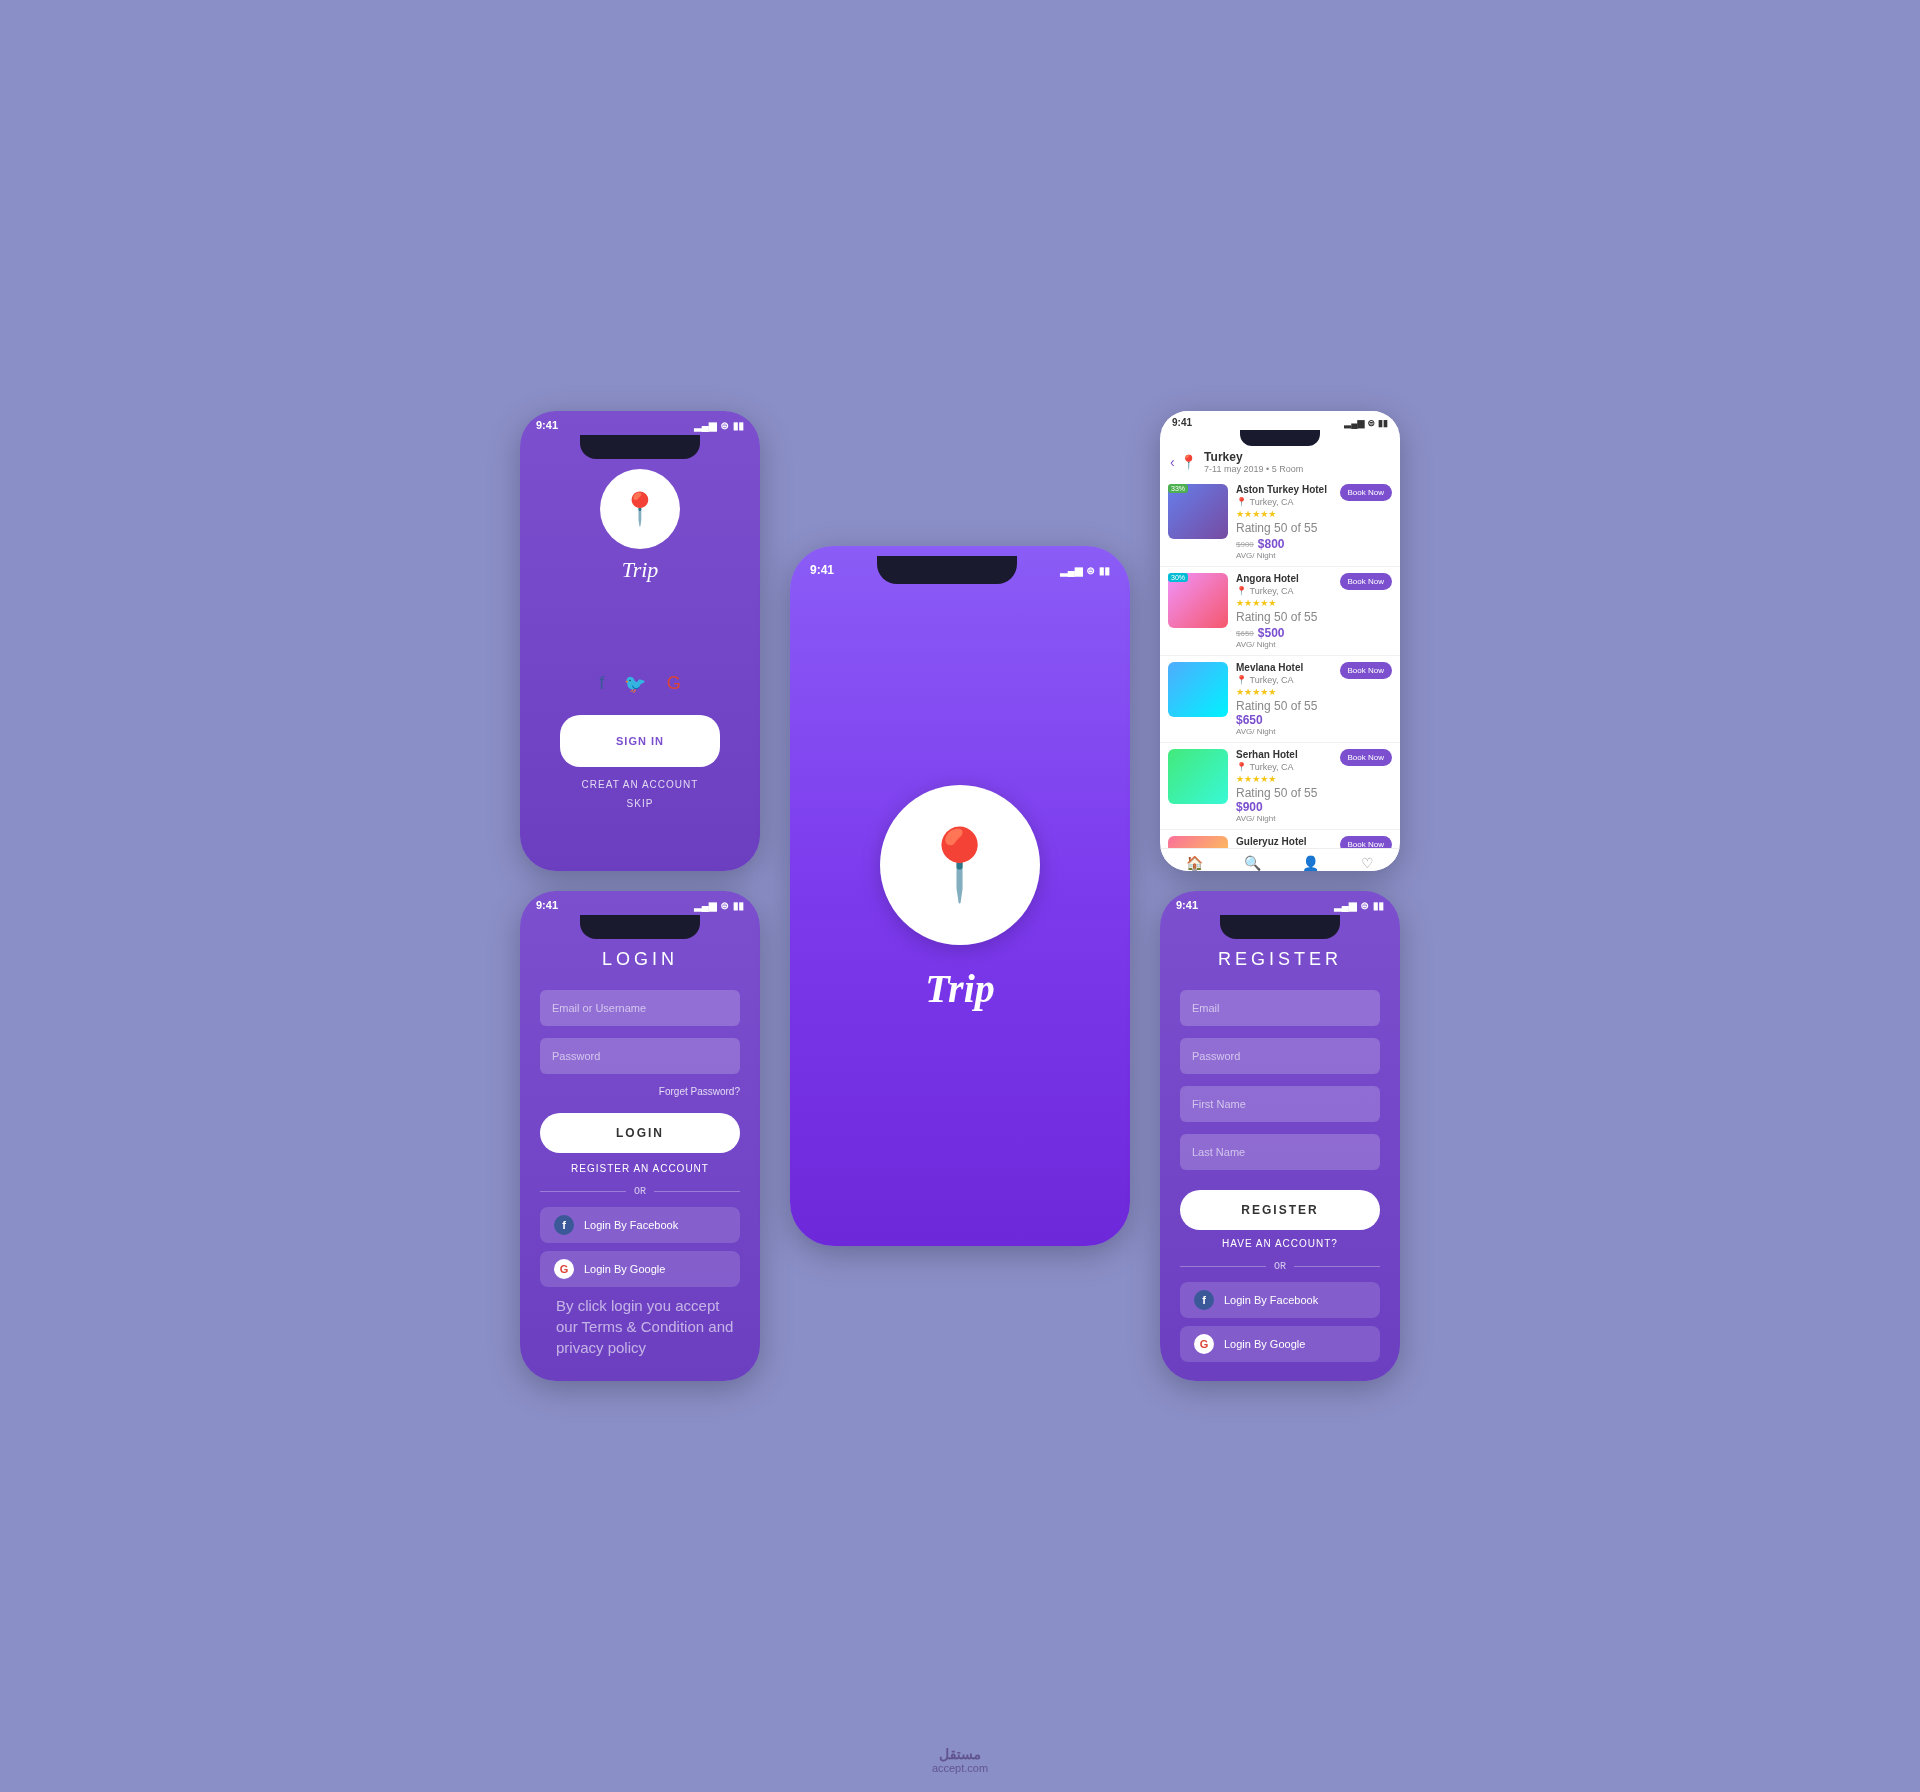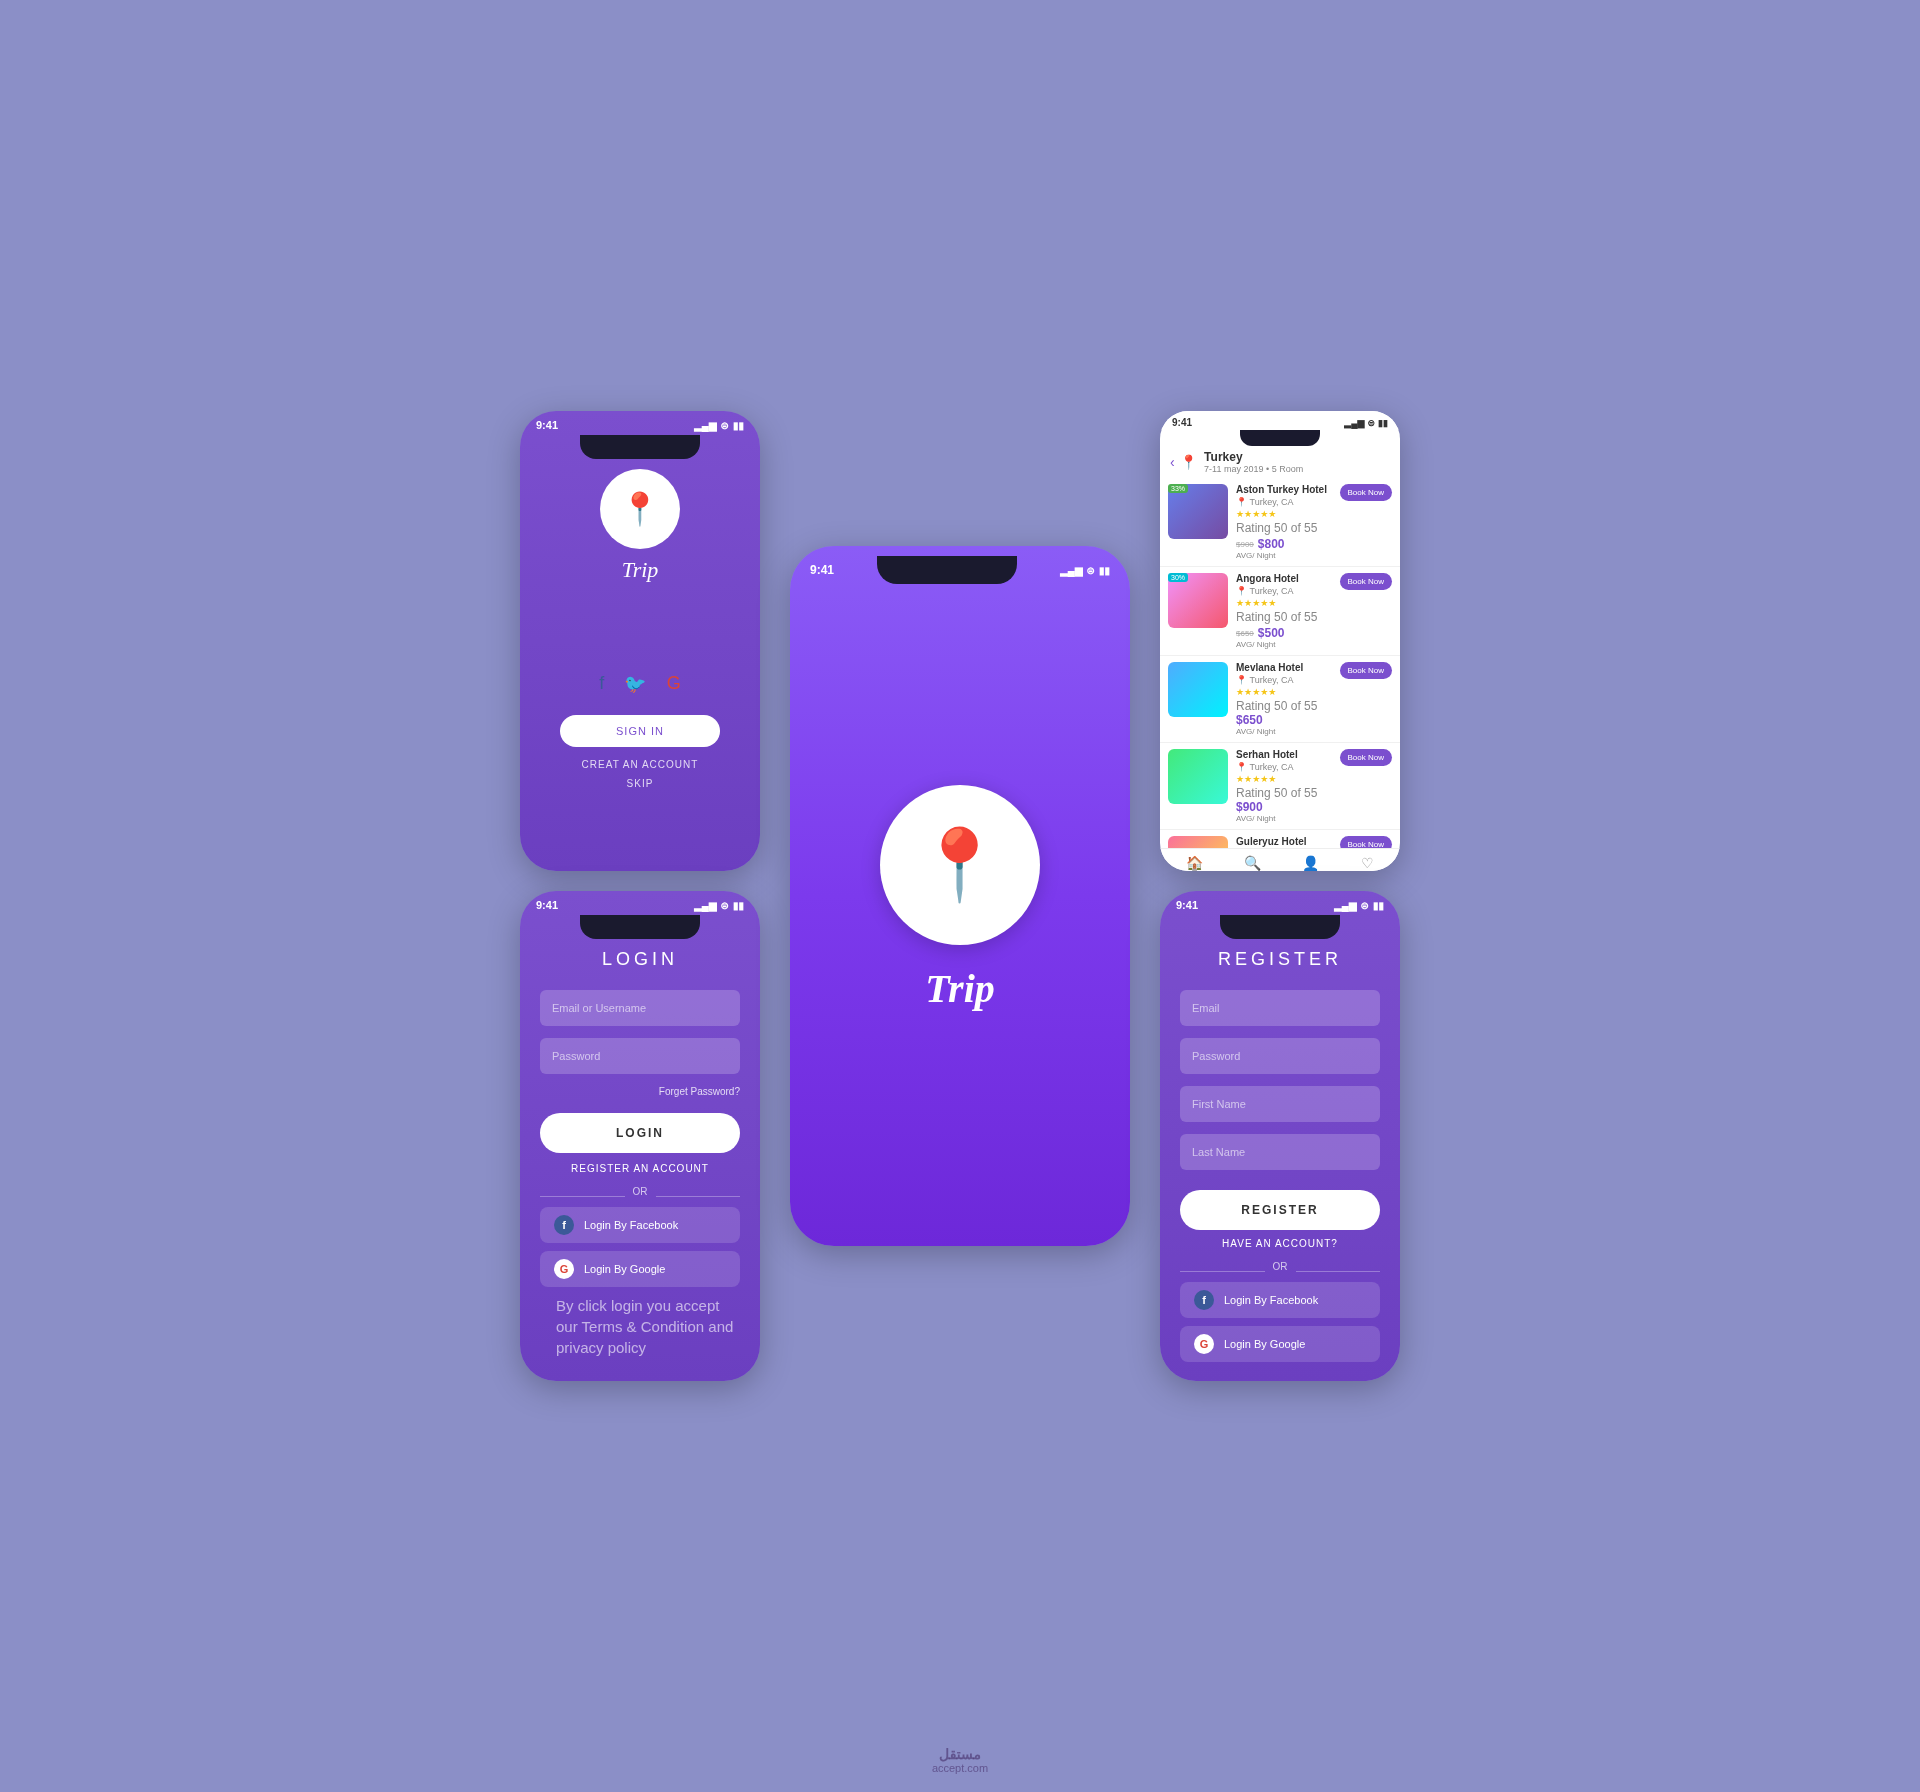--- a/index.html
+++ b/index.html
@@ -99,26 +99,26 @@
       margin-top: 30px;
     }
     .social-icon {
       font-size: 18px;
     }
     .social-icon.fb { color: #3b5998; }
     .social-icon.tw { color: #1da1f2; }
     .social-icon.gg { color: #db4437; }
     .btn-signin {
       width: 160px;
-      height: 32px;
+      height: 52px;
       background: white;
       border: none;
       border-radius: 20px;
       color: #7b4fce;
-      font-weight: 400;
+      font-weight: 700;
       font-size: 11px;
       letter-spacing: 1px;
       cursor: pointer;
       margin-bottom: 12px;
     }
     .link-text {
       color: rgba(255,255,255,0.8);
       font-size: 10px;
       letter-spacing: 1px;
       text-transform: uppercase;
@@ -181,23 +181,24 @@
       text-align: center;
       color: white;
       font-size: 10px;
       letter-spacing: 1px;
       text-transform: uppercase;
       margin-bottom: 12px;
       cursor: pointer;
     }
     .divider {
       display: flex;
-      align-items: flex-end;
+      align-items: center;
       gap: 8px;
       margin-bottom: 10px;
+      font-family: Liberation Mono, monospace;
     }
     .divider-line {
       flex: 1;
       height: 1px;
       background: rgba(255,255,255,0.3);
     }
     .divider-text {
       color: rgba(255,255,255,0.7);
       font-size: 10px;
     }

